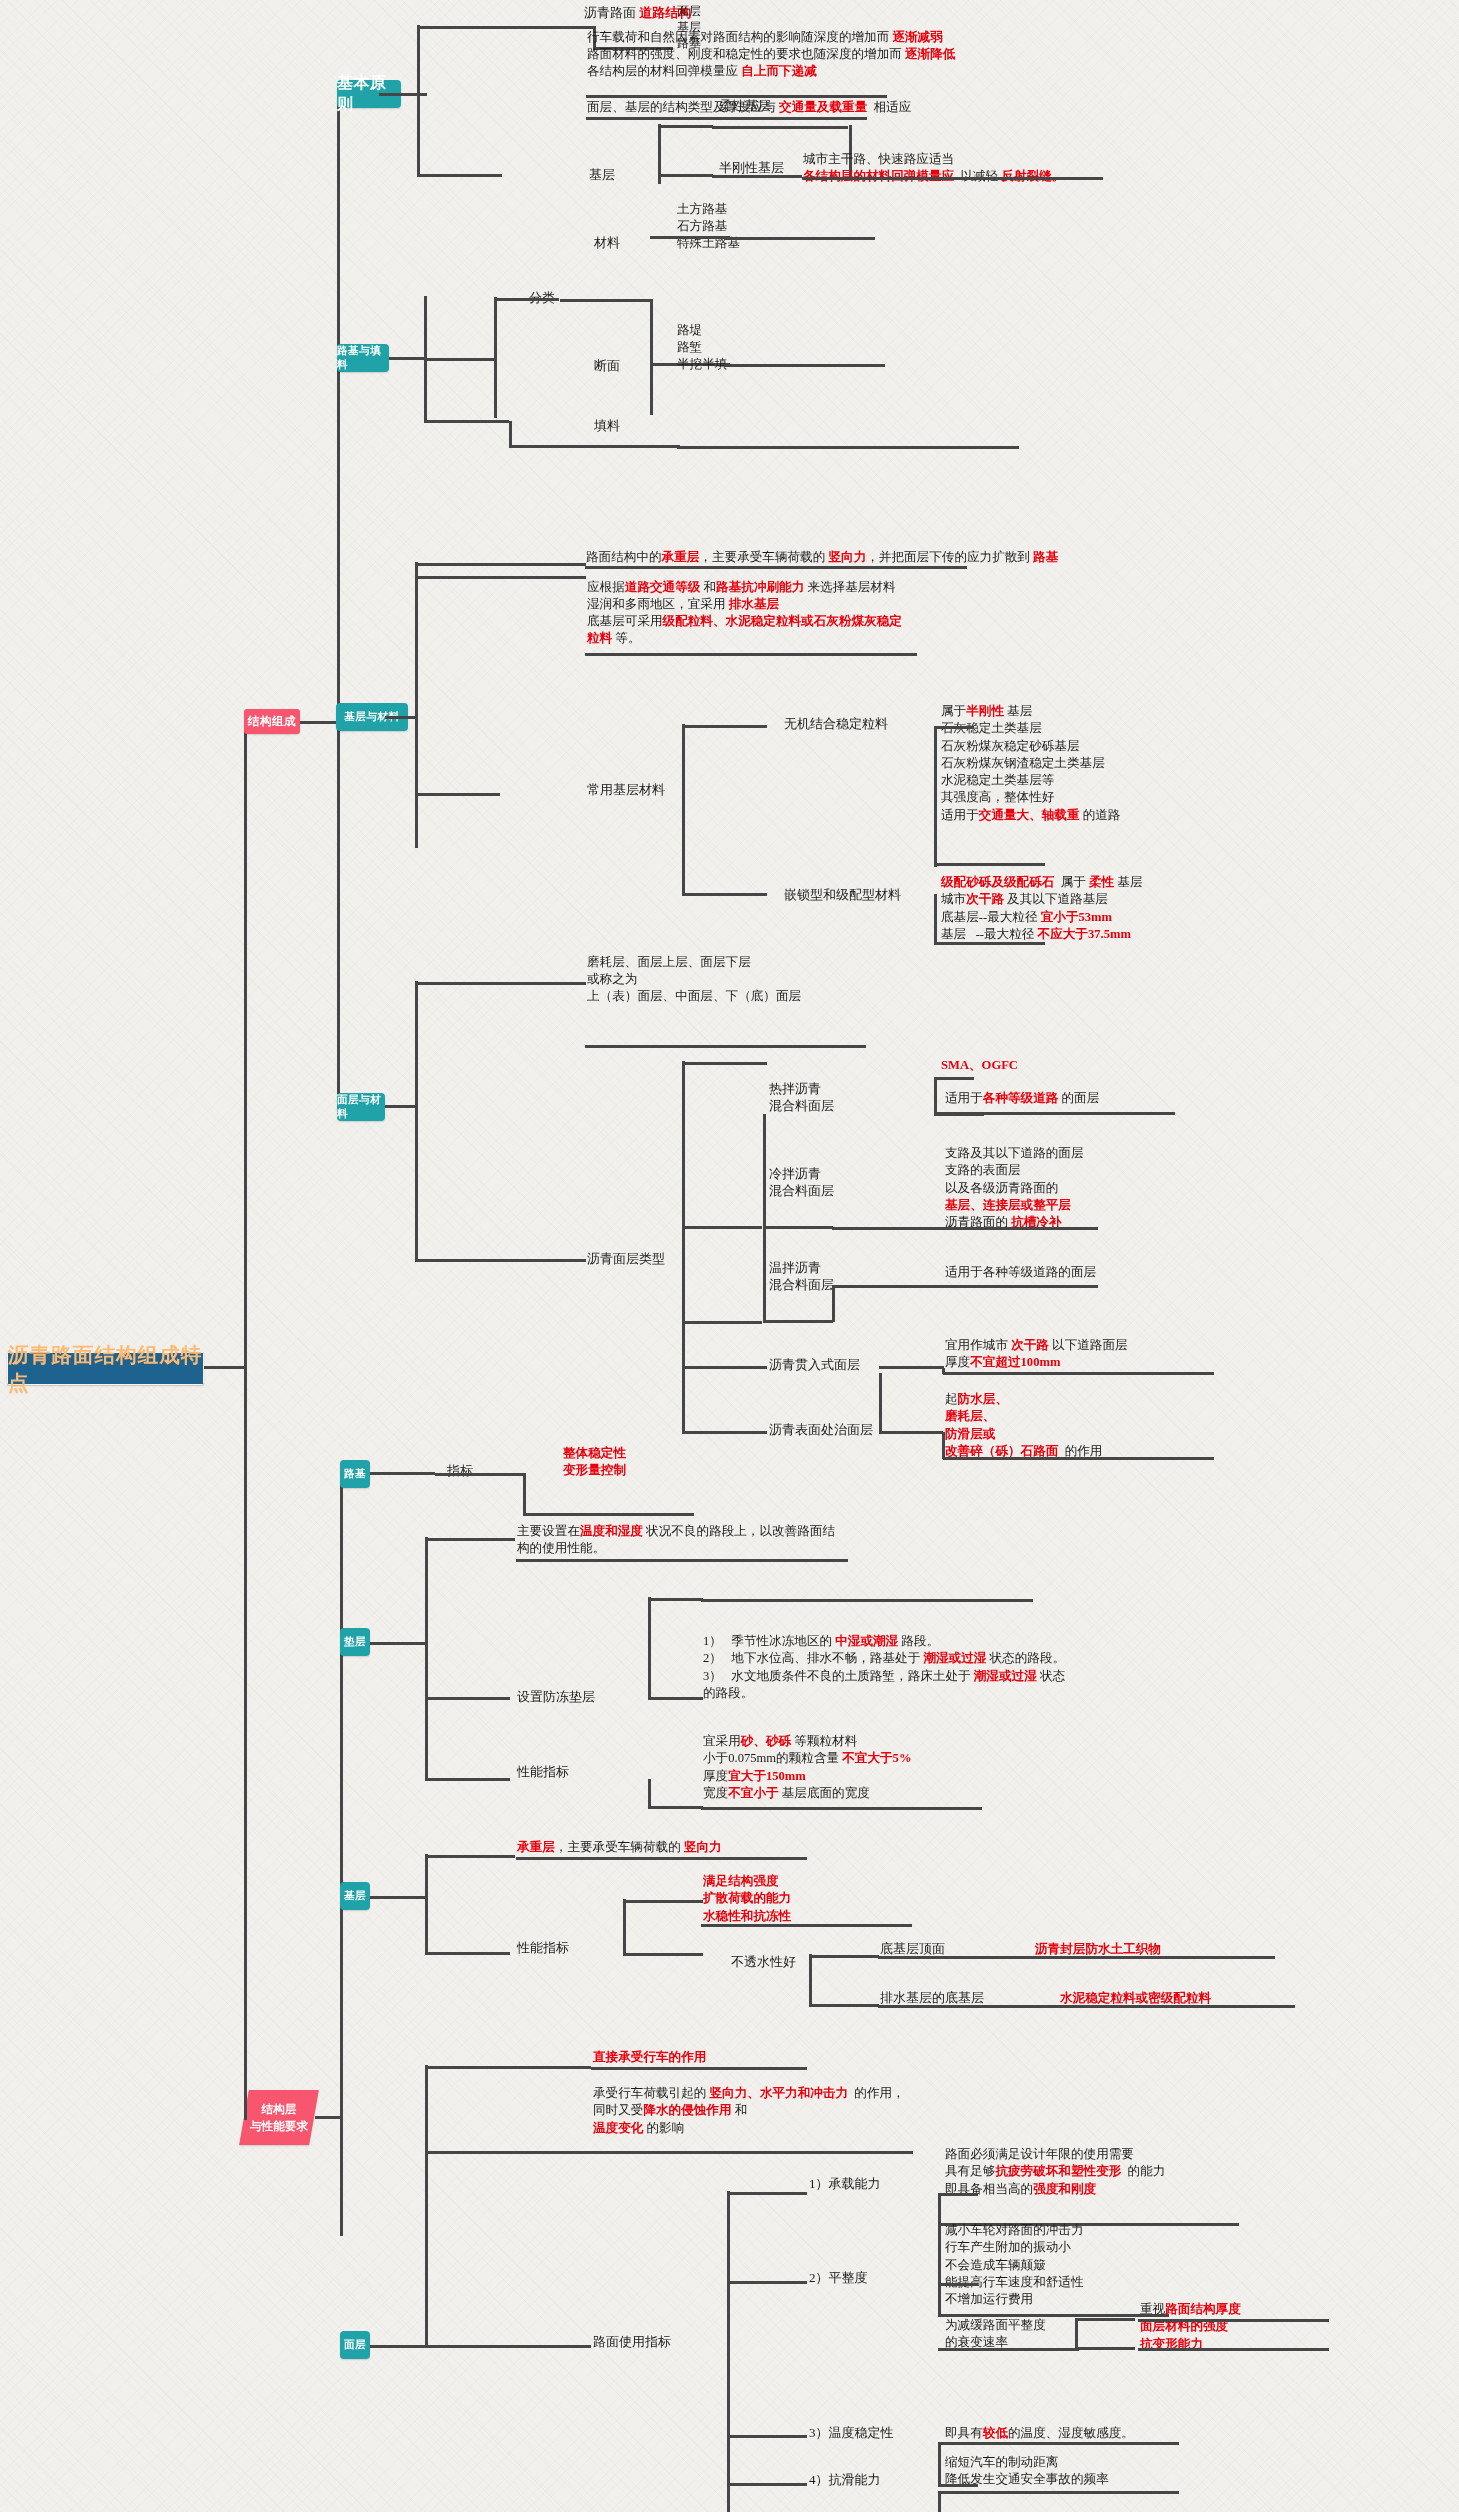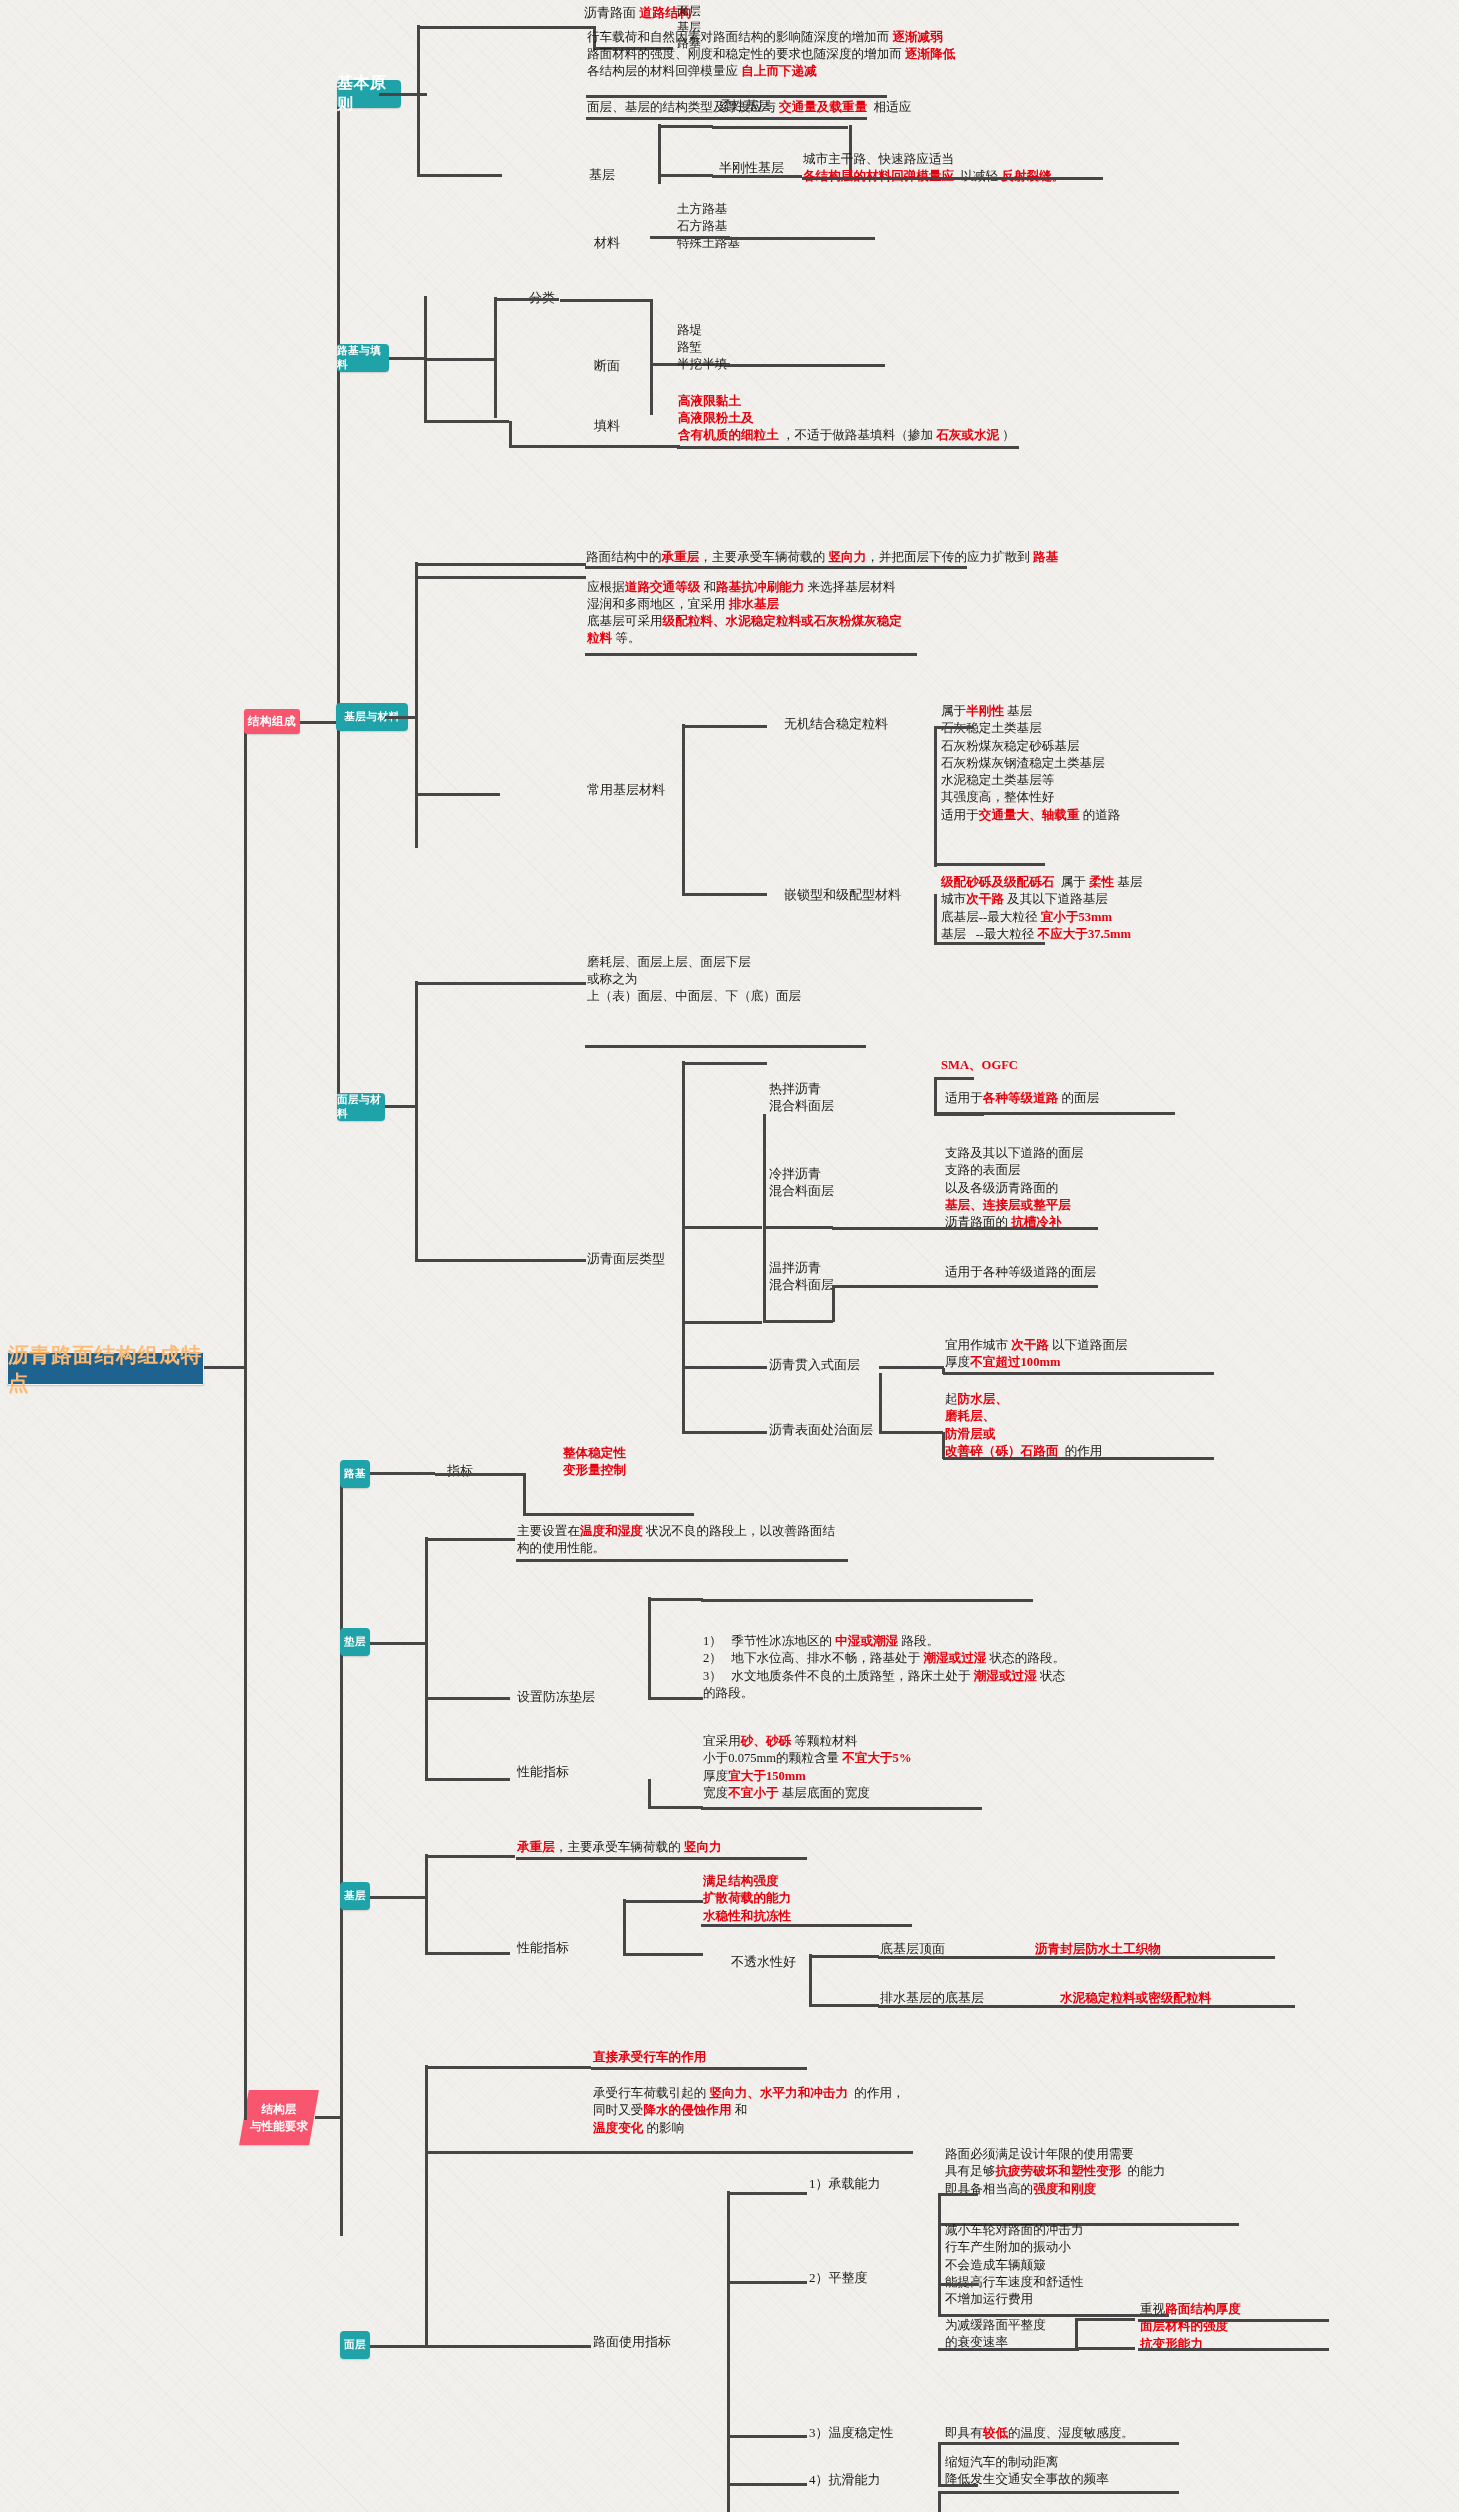--- a/index.html
+++ b/index.html
@@ -129,21 +129,20 @@
     <div class="ln" style="left: 560px; top: 299px; width: 90px; height: 3px;"></div>
     <div class="ln" style="left: 650px; top: 299px; height: 116px; width: 3px;"></div>
     <div class="ln" style="left: 650px; top: 236px; width: 80px; height: 3px;"></div>
     <div class="ln" style="left: 650px; top: 363px; width: 80px; height: 3px;"></div>
     <div class="txt" style="left: 594px; top: 358px; font-size: 13px;">断面</div>
     <div class="txt" style="left: 677px; top: 322px; font-size: 12.6px; line-height: 1.35;"><div>路堤</div><div>路堑</div><div>半挖半填</div></div>
     <div class="ln" style="left: 724px; top: 237px; width: 151px; height: 3px;"></div>
     <div class="ln" style="left: 724px; top: 364px; width: 161px; height: 3px;"></div>
     <div class="ln" style="left: 424px; top: 420px; width: 85px; height: 3px;"></div>
     <div class="txt" style="left: 594px; top: 418px; font-size: 13px;">填料</div>
-    <div class="txt" style="left: 678px; top: 393px; font-size: 12.6px; line-height: 1.35;"><div><span class="r">高液限黏土</span></div><div><span class="r">高液限粉土及</span></div><div><span class="r">含有机质的细粒土</span><span class="k"> ，不适于做路基填料（掺加 </span><span class="r">石灰或水泥</span><span class="k"> ）</span></div></div>
     <div class="ln" style="left: 509px; top: 421px; height: 25px; width: 3px;"></div>
     <div class="ln" style="left: 509px; top: 445px; width: 171px; height: 3px;"></div>
     <div class="ln" style="left: 677px; top: 446px; width: 342px; height: 3px;"></div>
     <div class="ln" style="left: 385px; top: 716px; width: 30px; height: 3px;"></div>
     <div class="ln" style="left: 415px; top: 562px; height: 286px; width: 3px;"></div>
     <div class="ln" style="left: 415px; top: 563px; width: 171px; height: 3px;"></div>
     <div class="txt" style="left: 586px; top: 549px; font-size: 12.6px; line-height: 1.3;"><div><span class="k">路面结构中的</span><span class="r">承重层</span><span class="k">，主要承受车辆荷载的 </span><span class="r">竖向力</span><span class="k">，并把面层下传的应力扩散到 </span><span class="r">路基</span></div></div>
     <div class="ln" style="left: 585px; top: 566px; width: 382px; height: 3px;"></div>
     <div class="ln" style="left: 415px; top: 576px; width: 171px; height: 3px;"></div>
     <div class="txt" style="left: 587px; top: 579px; font-size: 12.6px; line-height: 1.35;"><div><span class="k">应根据</span><span class="r">道路交通等级</span><span class="k"> 和</span><span class="r">路基抗冲刷能力</span><span class="k"> 来选择基层材料</span></div><div><span class="k">湿润和多雨地区，宜采用 </span><span class="r">排水基层</span></div><div><span class="k">底基层可采用</span><span class="r">级配粒料、水泥稳定粒料或石灰粉煤灰稳定</span></div><div><span class="r">粒料</span><span class="k"> 等。</span></div></div>

